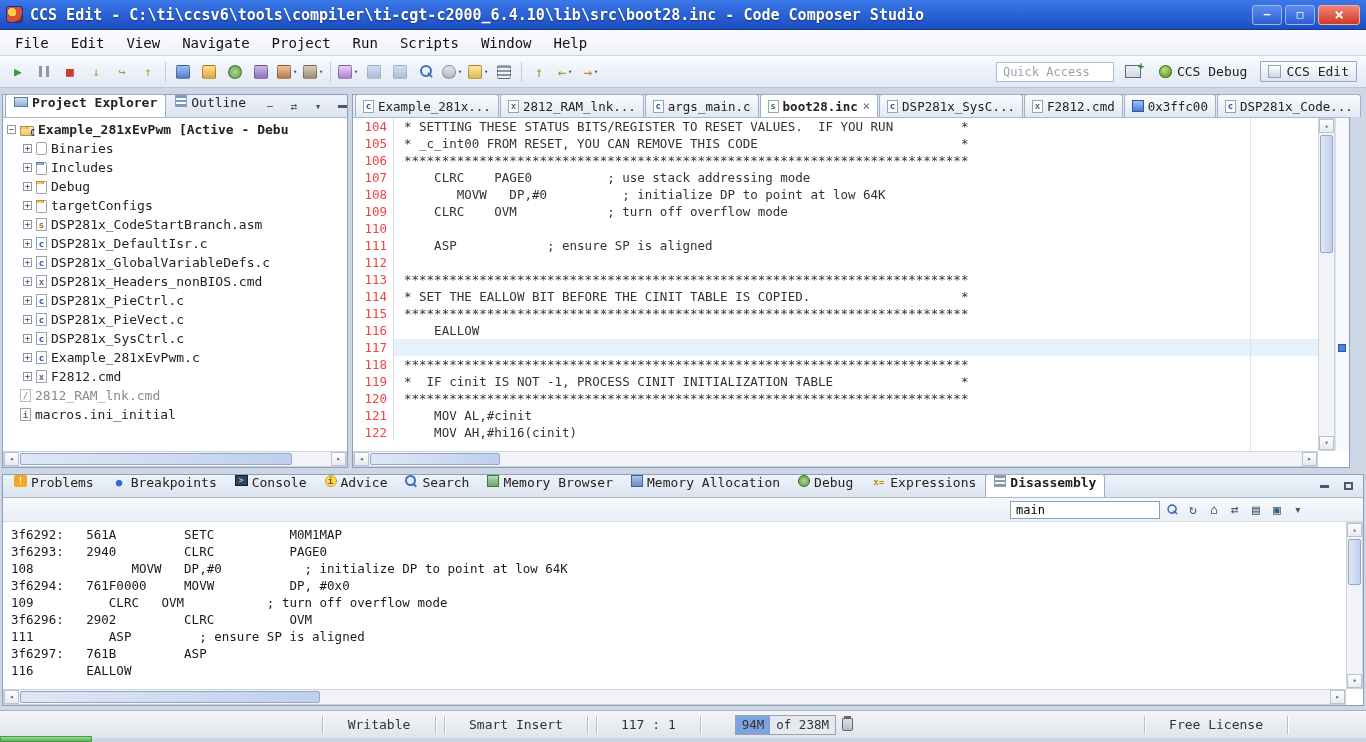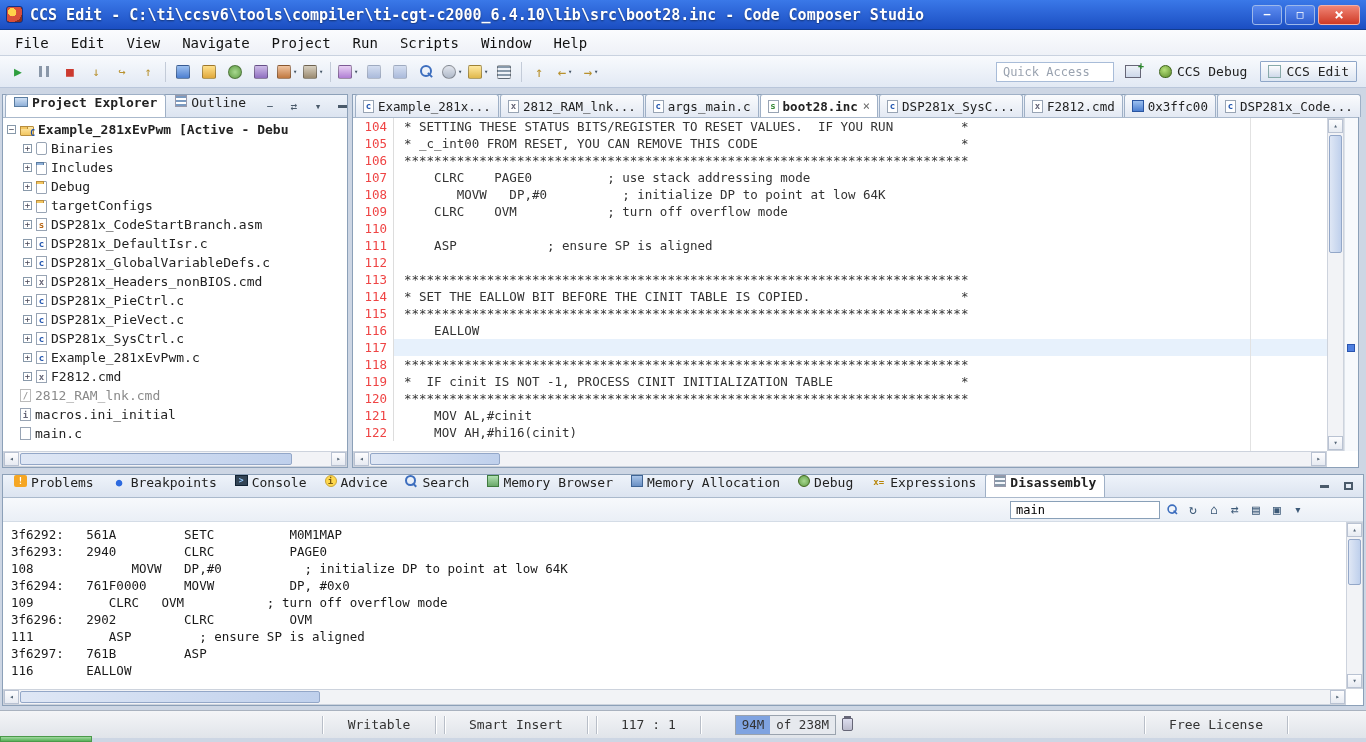--- a/index.html
+++ b/index.html
@@ -110,21 +110,21 @@
 .tree-area{position:absolute;left:0;top:23px;right:0;bottom:16px;overflow:hidden;padding-top:2px}
 .trow{height:19px;display:flex;align-items:center;padding-left:4px;white-space:nowrap}
 .trow .tlabel{font-size:13px}
 .trow.root .tlabel{font-weight:bold}
 .titem{padding-left:20px}
 .titem.dim .tlabel{color:#8a8a8a}
 .titem.noexp{padding-left:17px}
 .expander{width:9px;height:9px;border:1px solid #8899aa;background:#fff;display:inline-flex;align-items:center;justify-content:center;font-size:9px;line-height:1;color:#445;margin-right:4px;flex:none}
 
 
-.editorpanel{left:352px;top:94px;right:7px;height:374px}
+.editorpanel{left:352px;top:94px;right:16px;height:374px}
 .ed-content{position:absolute;left:0;top:23px;right:31px;bottom:16px;overflow:hidden;background:#fff}
 .printline{position:absolute;left:897px;top:0;bottom:0;width:1px;background:#e2e2e2}
 .ed-row{display:flex;height:17px;font-size:12.5px;line-height:17px}
 .ed-num{width:40px;text-align:right;padding-right:6px;color:#ef4444;flex:none}
 .ed-text{border-left:1px solid #ddd;padding-left:10px;white-space:pre;flex:1;color:#333}
 .ed-row.current .ed-text{background:#e7f1fc}
 .ruler{position:absolute;top:23px;right:0;width:14px;bottom:16px;background:#f7f9fc;border-left:1px solid #dde3ea}
 .marker{position:absolute;right:3px;top:68%;width:8px;height:8px;background:#4f7fe0;border:1px solid #2a55b0}
 
 
@@ -396,25 +396,20 @@
           <span class="ti doc ic-excluded-file"></span>
           <span class="tlabel">2812_RAM_lnk.cmd</span>
         </div>
 
         <div class="trow titem noexp">
 
           <span class="ti doc ic-ini-file"></span>
           <span class="tlabel">macros.ini_initial</span>
         </div>
 
-        <div class="trow titem noexp">
-
-          <span class="ti doc ic-generic-file"></span>
-          <span class="tlabel">main.c</span>
-        </div>
       </div>
   </div>
 
   <div class="sb sbh" style="left:0;right:0;bottom:0">
     <div class="sb-btn" style="left:0">◂</div>
     <div class="sb-thumb" style="left:16px;width:272px"></div>
     <div class="sb-btn" style="right:0">▸</div>
   </div>
 </div>
 

